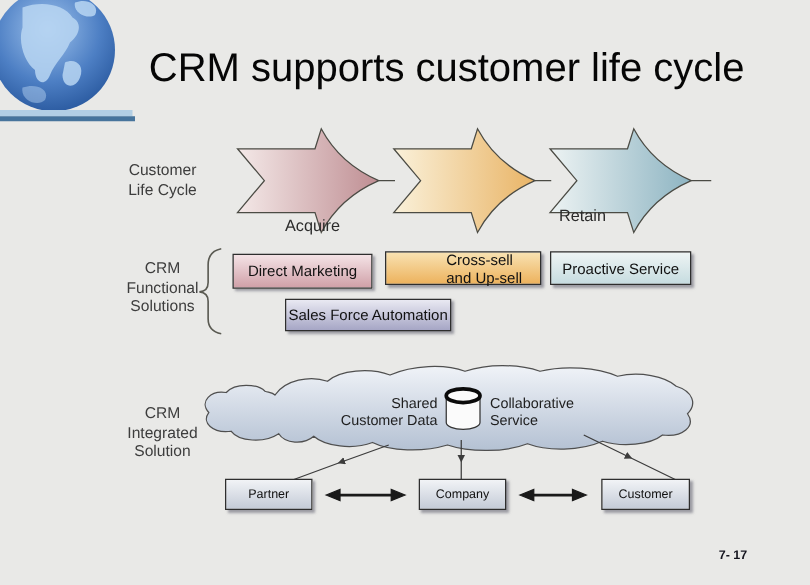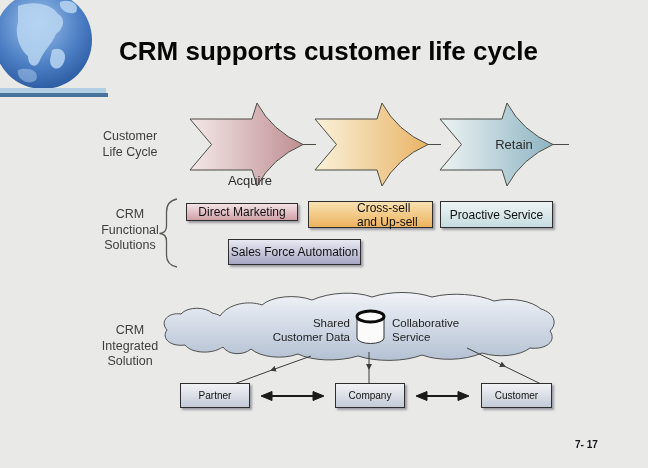--- a/index.html
+++ b/index.html
@@ -4,44 +4,44 @@
 <style>
   html,body { margin:0; padding:0; background:#d8d8d8; }
   .slide {
     position:relative; width:648px; height:468px;
     background:#e9e9e7; overflow:hidden;
     font-family:"Liberation Sans", sans-serif;
   }
   .globe-wrap { position:absolute; left:0; top:0; }
   .slide-title {
     position:absolute; left:119px; top:36px;
-    font-size:26px; color:#060606; letter-spacing:0px; white-space:nowrap;font-weight:bold;
+    font-size:32px; color:#060606; letter-spacing:0px; white-space:nowrap;
   }
   .diagram-svg { position:absolute; left:0; top:0; }
   .side-label {
     position:absolute; width:100px; text-align:center;
     font-size:12.5px; line-height:15.5px; color:#3d3d3d; white-space:pre-line;
   }
   .lbl-lifecycle  { left:80px; top:129px; }
   .lbl-functional { left:80px; top:207px; }
   .lbl-integrated { left:80px; top:323px; }
   .arrow-label {
     position:absolute; top:137px; width:100px; text-align:center;
     font-size:13px; color:#2b2b2b;
   }
   .al-acquire { left:200px;margin-top:36px; }
   .al-enhance { left:320px; }
-  .al-retain  { left:464px; }
+  .al-retain  { left:416px;margin-top:28px; }
   .fbox, .ebox {
     position:absolute; border:1px solid #2e2e2e;
     box-shadow:2px 2px 2px rgba(105,105,118,0.6);
     display:flex; align-items:center; justify-content:center;
     font-size:12px; color:#111; box-sizing:border-box;
   }
-  .fb-direct   { left:186px; top:203px; width:112px; height:18px; background:linear-gradient(#f4e3e6,#d0a0a8); }
+  .fb-direct   { left:186px; top:203px; width:112px; height:28px; background:linear-gradient(#f4e3e6,#d0a0a8); }
   .fb-cross    { left:308px; top:201px; width:125px; height:27px; background:linear-gradient(#f8e2b2,#edb25d);padding-left:48px; }
   .fb-proact   { left:440px; top:201px; width:113px; height:27px; background:linear-gradient(#eef4f4,#c6dce0); }
   .fb-sales    { left:228px; top:239px; width:133px; height:26px; background:linear-gradient(#e9e9f2,#a6a6c5); }
   .fb-support  { left:376px; top:238px; width:140px; height:25px; background:linear-gradient(#e9e9f2,#a6a6c5); }
   .internet-label {
     position:absolute; left:300px; top:285px; width:140px; text-align:center;
     font-weight:bold; font-size:12.5px; color:#222;
   }
   .cloud-text {
     position:absolute; font-size:11.5px; line-height:14px; color:#1e1e1e; white-space:pre-line;

